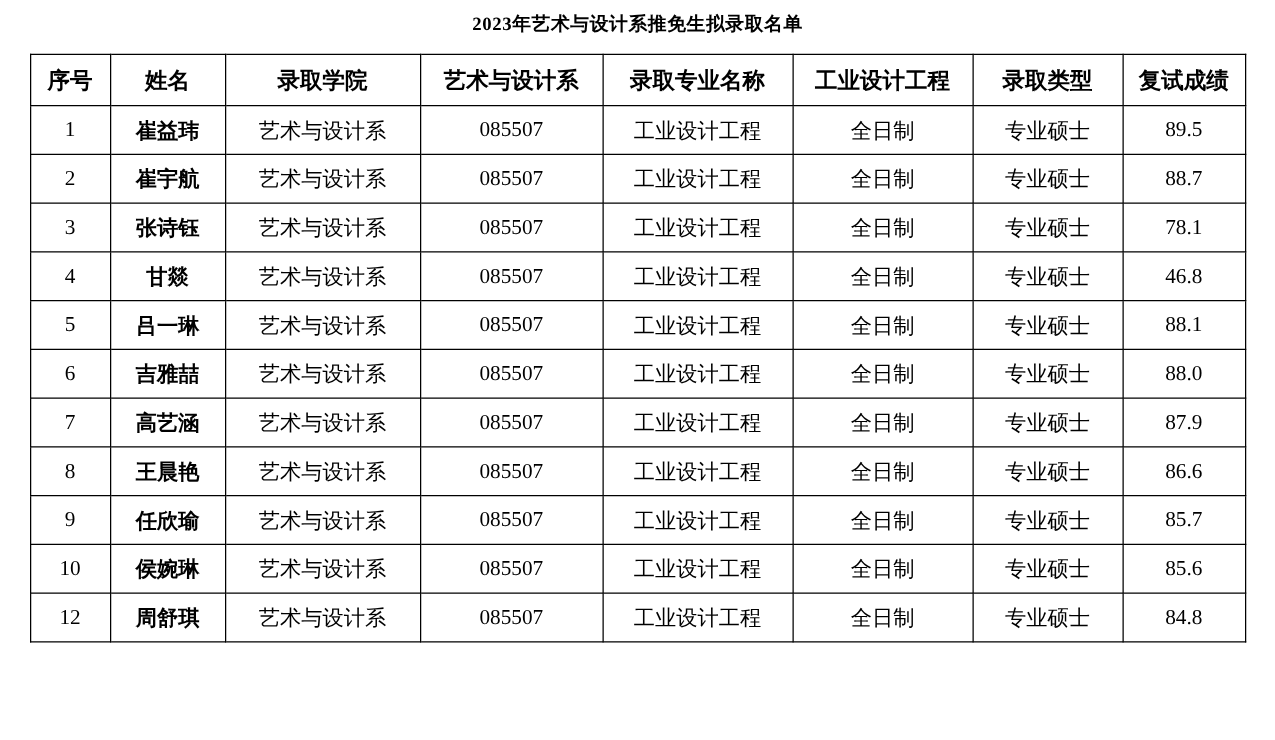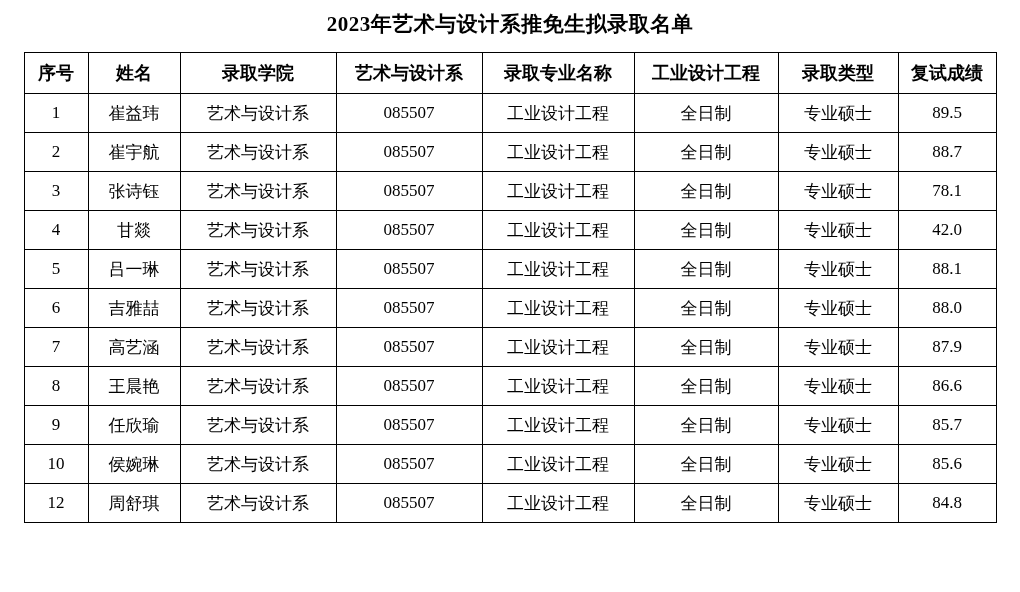--- a/index.html
+++ b/index.html
@@ -15,21 +15,21 @@
     overflow: hidden;
   }
   .page {
     width: 1020px;
     height: 592px;
     position: relative;
     box-sizing: border-box;
   }
   .doc-title {
     text-align: center;
-    font-size: 21px;
+    font-size: 15px;
     font-weight: bold;
     letter-spacing: 0.5px;
     padding-top: 10px;
     padding-bottom: 14px;
     font-family: "Liberation Serif", "DejaVu Serif", serif;
   }
   .table-wrap {
     padding: 0 20px;
     box-sizing: border-box;
   }
@@ -53,21 +53,21 @@
   table.roster thead th {
     font-weight: bold;
     font-size: 18px;
     height: 40px;
   }
   table.roster tbody td {
     font-weight: normal;
   }
   
   table.roster tbody td.col-name {
-    font-weight: normal;
+    font-weight: bold;
   }
   table.roster tbody td.col-index,
   table.roster tbody td.col-score {
     font-weight: normal;
   }
   
   col.c0 { width: 64px; }
   col.c1 { width: 92px; }
   col.c2 { width: 156px; }
   col.c3 { width: 146px; }
@@ -139,21 +139,21 @@
           <td class="col-score">78.1</td>
         </tr>
         <tr>
           <td class="col-index">4</td>
           <td class="col-name">甘燚</td>
           <td>艺术与设计系</td>
           <td>085507</td>
           <td>工业设计工程</td>
           <td>全日制</td>
           <td>专业硕士</td>
-          <td class="col-score">42.0</td>
+          <td class="col-score">46.8</td>
         </tr>
         <tr>
           <td class="col-index">5</td>
           <td class="col-name">吕一琳</td>
           <td>艺术与设计系</td>
           <td>085507</td>
           <td>工业设计工程</td>
           <td>全日制</td>
           <td>专业硕士</td>
           <td class="col-score">88.1</td>

